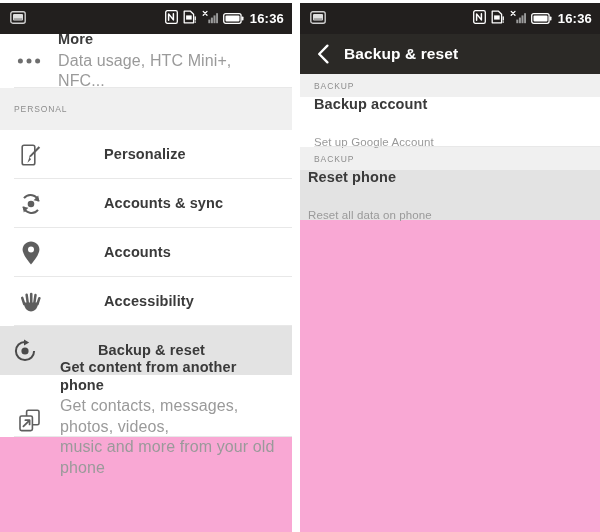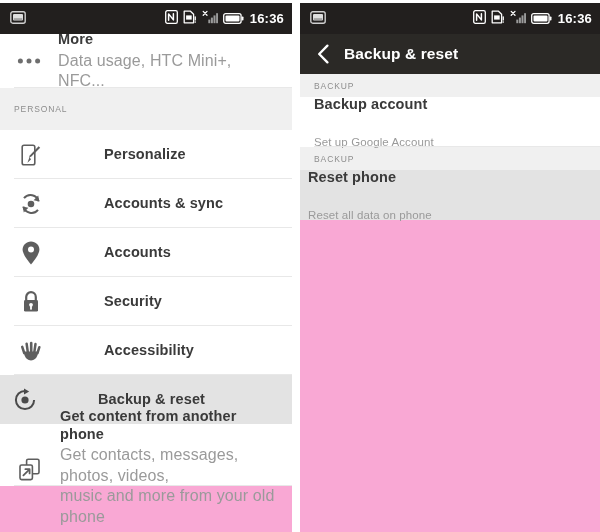--- a/index.html
+++ b/index.html
@@ -215,34 +215,20 @@
             <path d="M10 1.4 C5.2 1.4 1.6 5.0 1.6 9.6 C1.6 15.2 10 24.4 10 24.4 C10 24.4 18.4 15.2 18.4 9.6 C18.4 5.0 14.8 1.4 10 1.4 Z" fill="#5e5e5e"></path>
             <circle cx="10" cy="9.4" r="3.0" fill="#ffffff"></circle>
           </svg>
         </div>
         <div class="row-text">
           <span class="row-title">Accounts</span>
         </div>
         <div class="divider"></div>
       </div>
 
-      <div class="row row-simple">
-        <div class="row-icon">
-          <svg width="20" height="24" viewBox="0 0 20 24">
-            <path d="M5.2 10.0 V7.0 A4.8 4.8 0 0 1 14.8 7.0 V10.0" fill="none" stroke="#5e5e5e" stroke-width="2.2"></path>
-            <rect x="3.0" y="10.0" width="14" height="11.6" rx="1.4" fill="#5e5e5e"></rect>
-            <circle cx="10" cy="14.8" r="1.9" fill="#ffffff"></circle>
-            <rect x="9.1" y="15.4" width="1.8" height="4.2" fill="#ffffff"></rect>
-          </svg>
-        </div>
-        <div class="row-text">
-          <span class="row-title">Security</span>
-        </div>
-        <div class="divider"></div>
-      </div>
 
       <div class="row row-simple">
         <div class="row-icon">
           <svg width="24" height="24" viewBox="0 0 24 24">
             <g fill="#5e5e5e">
               <rect x="3.0" y="6.4" width="2.5" height="9" rx="1.25" transform="rotate(-18 4.25 11)"></rect>
               <rect x="7.0" y="3.4" width="2.5" height="11.6" rx="1.25" transform="rotate(-8 8.25 9.2)"></rect>
               <rect x="10.9" y="2.8" width="2.6" height="12.4" rx="1.3"></rect>
               <rect x="14.6" y="3.8" width="2.5" height="11.4" rx="1.25" transform="rotate(8 15.85 9.5)"></rect>
               <rect x="18.2" y="6.8" width="2.5" height="8.6" rx="1.25" transform="rotate(18 19.45 11)"></rect>

